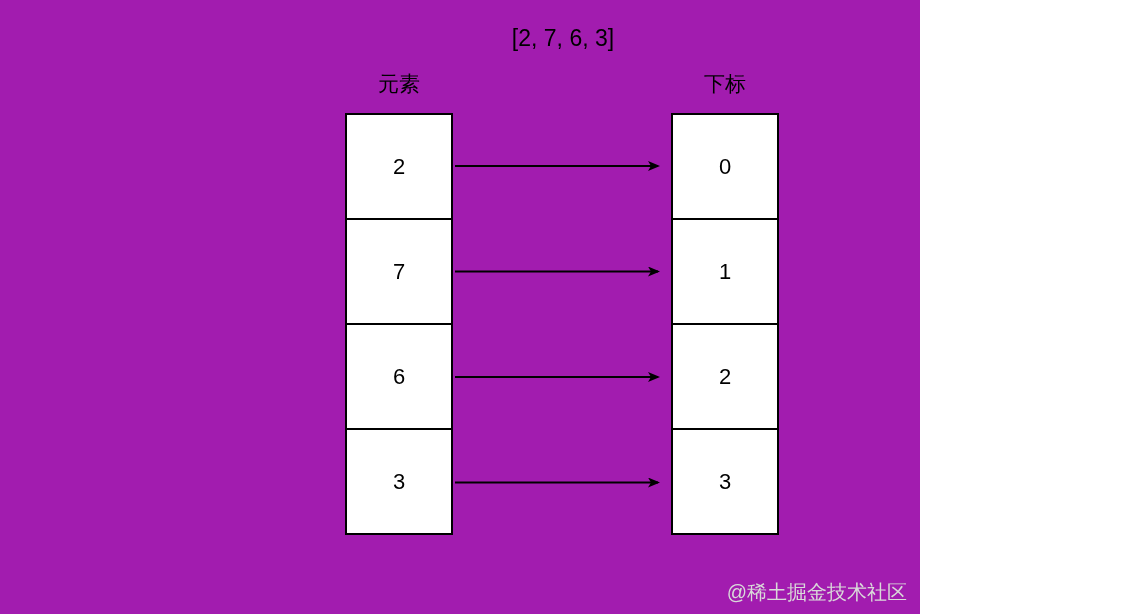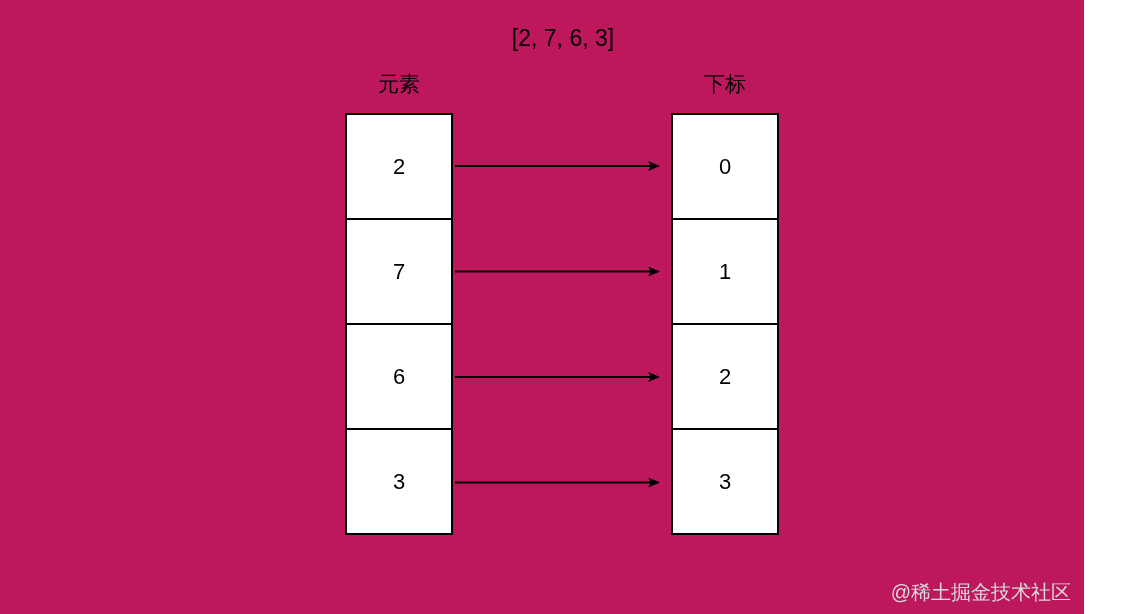--- a/index.html
+++ b/index.html
@@ -2,23 +2,23 @@
 <html><head>
 <meta charset="utf-8">
 <style>
   html, body {
     margin: 0;
     padding: 0;
     background: #ffffff;
   }
   .canvas {
     position: relative;
-    width: 1084px;
+    width: 920px;
     height: 614px;
-    background: #be185d;
+    background: #a21caf;
     font-family: "Liberation Sans", "DejaVu Sans", sans-serif;
     color: #000000;
     overflow: hidden;
   }
   .diagram-title {
     position: absolute;
     top: 25px;
     left: 563px;
     transform: translateX(-50%);
     font-size: 23px;

